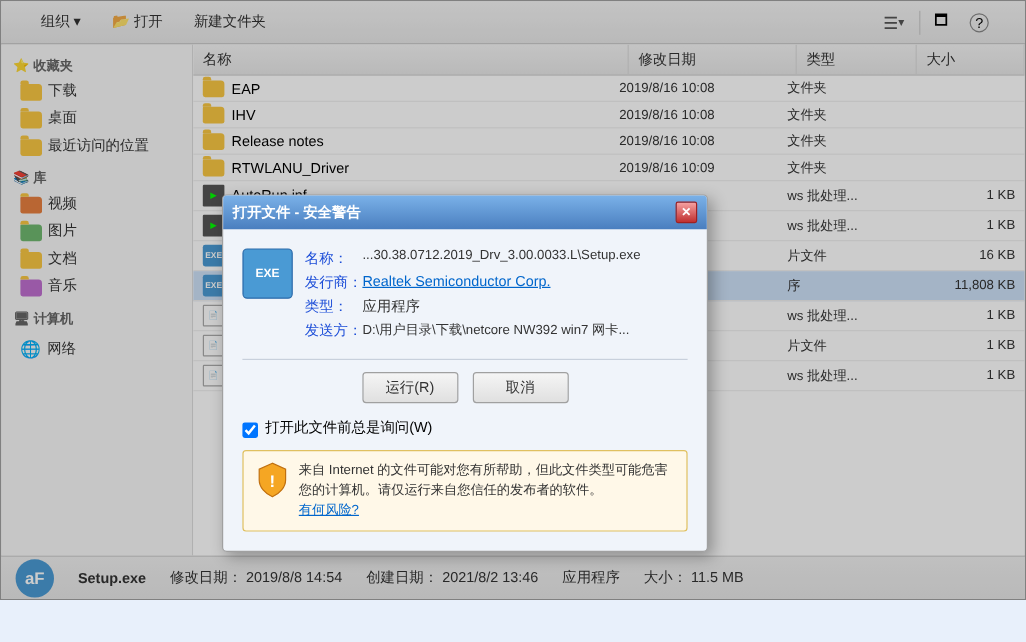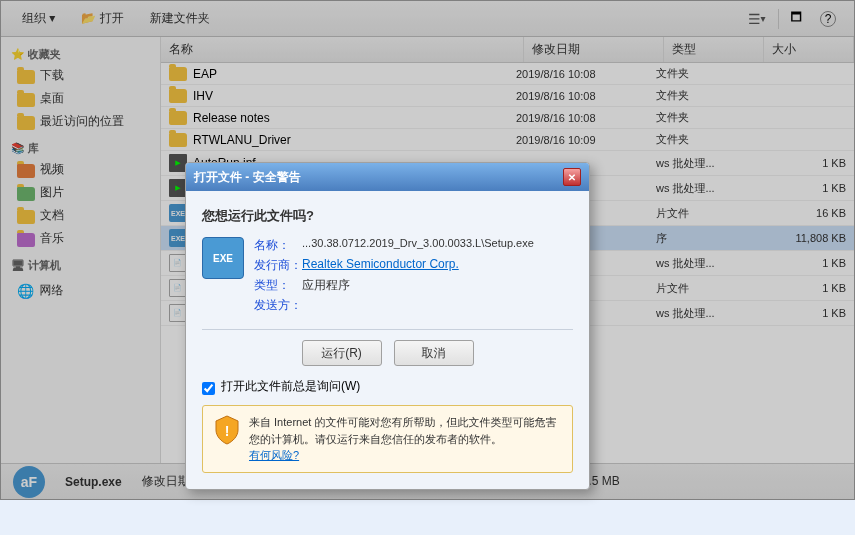--- a/index.html
+++ b/index.html
@@ -25,21 +25,21 @@
       top: 0; left: 0;
     }
 
     
     .toolbar {
       height: 36px;
       background: linear-gradient(to bottom, #f5f5f5, #e8e8e8);
       border-bottom: 1px solid #c0c0c0;
       display: flex;
       align-items: center;
-      padding: 0 12px;
+      padding: 0 24px;
       gap: 8px;
     }
     .toolbar-btn {
       display: flex;
       align-items: center;
       gap: 4px;
       padding: 3px 8px;
       background: transparent;
       border: 1px solid transparent;
       border-radius: 2px;
@@ -593,40 +593,40 @@
 </div>
 
 <div class="dialog-overlay"></div>
 
 <div class="dialog">
   <div class="dialog-titlebar">
     <span class="dialog-title">打开文件 - 安全警告</span>
     <div class="dialog-close-btn">✕</div>
   </div>
   <div class="dialog-body">
-    <div class="dialog-question">您想运行此文件吗?</div>
     <div class="dialog-info-row">
       <div class="dialog-file-icon">
         <span style="font-size:10px;font-weight:bold;color:white;">EXE</span>
       </div>
       <div class="dialog-details">
         <div class="detail-row">
           <span class="detail-label">名称：</span>
           <span class="detail-value" style="font-size:11px;">...30.38.0712.2019_Drv_3.00.0033.L\Setup.exe</span>
         </div>
         <div class="detail-row">
           <span class="detail-label">发行商：</span>
           <span class="detail-value link">Realtek Semiconductor Corp.</span>
         </div>
         <div class="detail-row">
           <span class="detail-label">类型：</span>
           <span class="detail-value">应用程序</span>
         </div>
         <div class="detail-row">
           <span class="detail-label">发送方：</span>
+          <span class="detail-value" style="font-size:11px;">D:\用户目录\下载\netcore NW392 win7 网卡...</span>
         </div>
       </div>
     </div>
 
     <div class="dialog-divider"></div>
 
     <div class="dialog-buttons">
       <button class="dialog-btn">运行(R)</button>
       <button class="dialog-btn">取消</button>
     </div>

